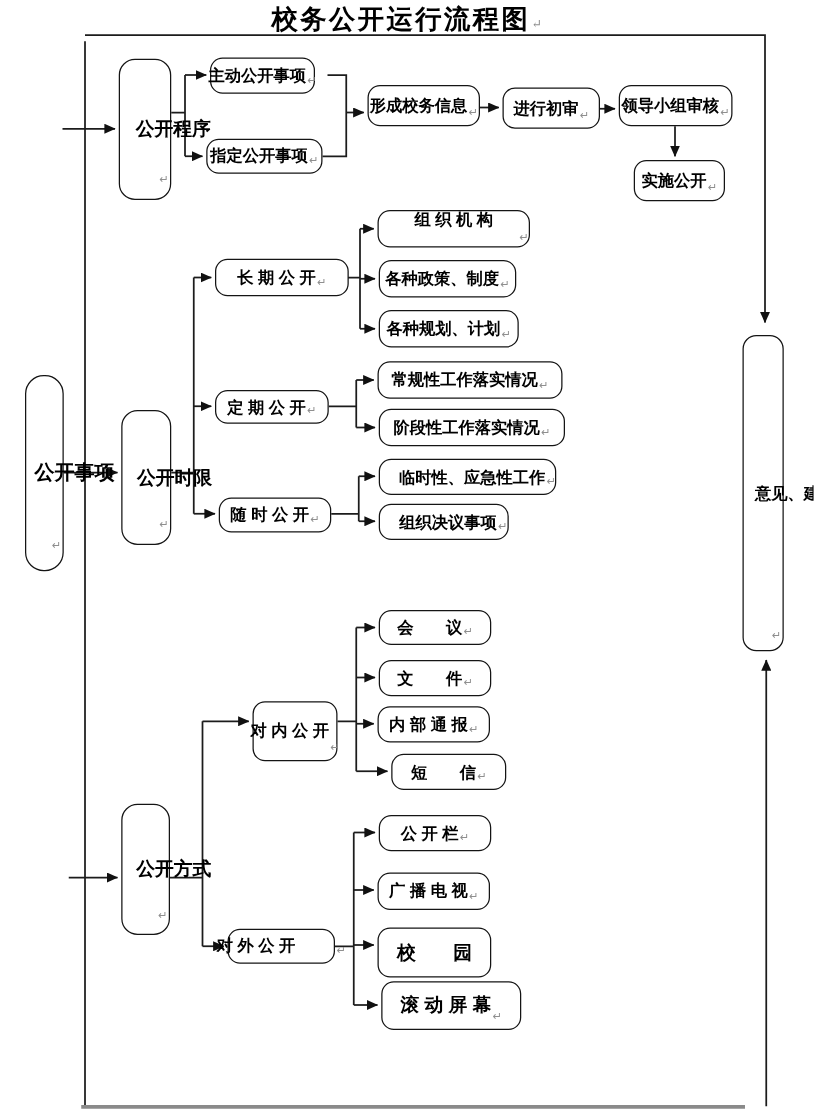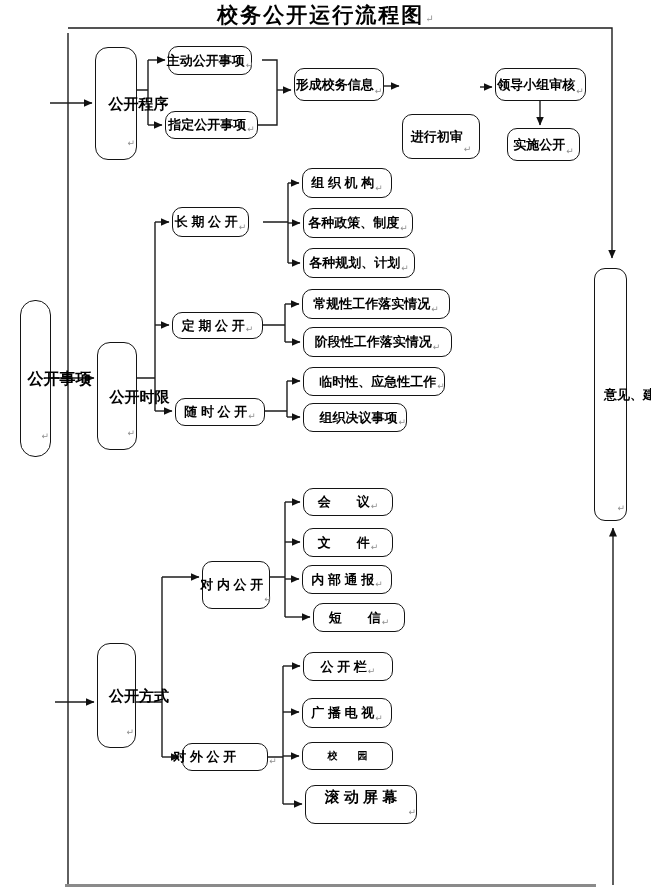--- a/index.html
+++ b/index.html
@@ -81,51 +81,51 @@
       <path d="M283,804 H302" marker-end="url(#ah)"></path>
     </g>
   </svg>
 
   <div class="node v" style="left:95px;top:47px;width:42px;height:113px;font-size:15px;line-height:26px;">
     <span class="lbl">公开程序</span><span class="rm">↵</span></div>
 
   <div class="node v" style="left:20px;top:300px;width:31px;height:157px;font-size:16px;line-height:34px;border-radius:15px;">
     <span class="lbl">公开事项</span><span class="rm">↵</span></div>
 
-  <div class="node v" style="left:97px;top:328px;width:40px;height:108px;font-size:15px;line-height:25px;margin-top:14px;">
+  <div class="node v" style="left:97px;top:328px;width:40px;height:108px;font-size:15px;line-height:25px;">
     <span class="lbl">公开时限</span><span class="rm">↵</span></div>
 
   <div class="node v" style="left:97px;top:643px;width:39px;height:105px;font-size:15px;line-height:24px;">
     <span class="lbl">公开方式</span><span class="rm">↵</span></div>
 
   <div class="node v" style="left:594px;top:268px;width:33px;height:253px;font-size:13px;line-height:15.6px;border-radius:11px;">
     <span class="lbl">意见、建议、收集、反馈、整理归档</span><span class="rm">↵</span></div>
 
   <div class="node" style="left:168px;top:46px;width:84px;height:29px;font-size:13px;">
     <span>主动公开事项</span><span class="rm">↵</span></div>
 
   <div class="node" style="left:165px;top:111px;width:93px;height:28px;font-size:13px;">
     <span>指定公开事项</span><span class="rm">↵</span></div>
 
   <div class="node" style="left:294px;top:68px;width:90px;height:33px;font-size:13px;">
     <span>形成校务信息</span><span class="rm">↵</span></div>
 
-  <div class="node" style="left:402px;top:70px;width:78px;height:45px;font-size:13px;margin-top:44px;">
+  <div class="node" style="left:402px;top:70px;width:78px;height:33px;font-size:13px;">
     <span>进行初审</span><span class="rm">↵</span></div>
 
   <div class="node" style="left:495px;top:68px;width:91px;height:33px;font-size:13px;">
     <span>领导小组审核</span><span class="rm">↵</span></div>
 
   <div class="node" style="left:507px;top:128px;width:73px;height:33px;font-size:13px;">
     <span>实施公开</span><span class="rm">↵</span></div>
 
-  <div class="node" style="left:172px;top:207px;width:77px;height:30px;font-size:13px;">
+  <div class="node" style="left:172px;top:207px;width:107px;height:30px;font-size:13px;">
     <span>长 期 公 开</span><span class="rm">↵</span></div>
 
-  <div class="node" style="left:302px;top:168px;width:90px;height:30px;font-size:13px;">
+  <div class="node" style="left:302px;top:168px;width:122px;height:30px;font-size:13px;flex-direction:column;">
     <span>组 织 机 构</span><span class="rm">↵</span></div>
 
   <div class="node" style="left:303px;top:208px;width:110px;height:30px;font-size:13px;">
     <span>各种政策、制度</span><span class="rm">↵</span></div>
 
   <div class="node" style="left:303px;top:248px;width:112px;height:30px;font-size:13px;">
     <span>各种规划、计划</span><span class="rm">↵</span></div>
 
   <div class="node" style="left:172px;top:312px;width:91px;height:27px;font-size:13px;">
     <span>定 期 公 开</span><span class="rm">↵</span></div>
@@ -162,19 +162,19 @@
 
   <div class="node" style="left:182px;top:743px;width:86px;height:28px;font-size:13px;gap:32px;">
     <span>对 外 公 开</span><span class="rm">↵</span></div>
 
   <div class="node" style="left:303px;top:652px;width:90px;height:29px;font-size:13px;">
     <span>公 开 栏</span><span class="rm">↵</span></div>
 
   <div class="node" style="left:302px;top:698px;width:90px;height:30px;font-size:13px;">
     <span>广 播 电 视</span><span class="rm">↵</span></div>
 
-  <div class="node" style="left:302px;top:742px;width:91px;height:28px;font-size:10px;">
+  <div class="node" style="left:302px;top:742px;width:91px;height:40px;font-size:15px;">
     <span>校　　园</span></div>
 
-  <div class="node" style="left:305px;top:785px;width:112px;height:39px;font-size:15px;flex-direction:column;">
+  <div class="node" style="left:305px;top:785px;width:112px;height:39px;font-size:15px;">
     <span>滚 动 屏 幕</span><span class="rm">↵</span></div>
 
 </div>
 
 </body></html>

